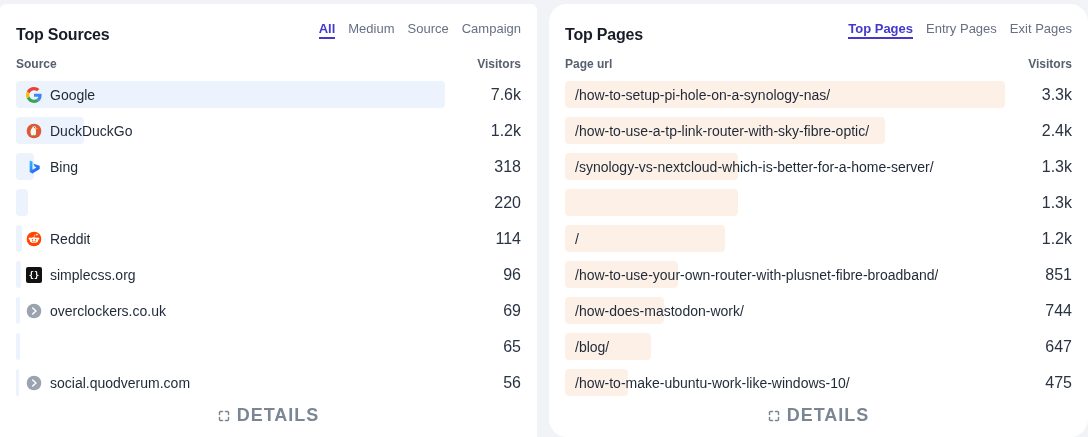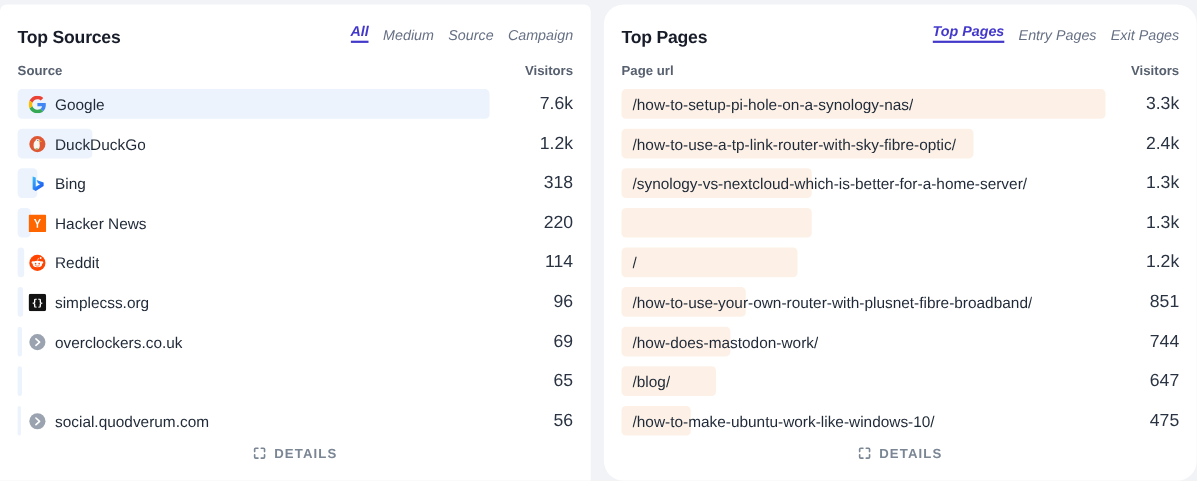--- a/index.html
+++ b/index.html
@@ -20,21 +20,21 @@
   .panel-left  { width: 537px; }
   .panel-right { width: 539px; border-radius: 18px; }
 
   .panel-header {
     display: flex; justify-content: space-between; align-items: center;
     margin-bottom: 15px; height: 24px;
   }
   .panel-title {
     font-size: 16px; font-weight: 700; color: #171c28; letter-spacing: -0.2px; margin-top: 10px;
   }
-  .tabs { display: flex; gap: 13px; align-items: flex-end; font-size: 13px; color: var(--tab-inactive, #667084); font-style: italic; }
+  .tabs { display: flex; gap: 13px; align-items: flex-start; font-size: 13px; color: var(--tab-inactive, #667084); }
   .tab { cursor: pointer; white-space: nowrap; }
   .tab.active {
     color: var(--accent, #4338ca);
     font-weight: 700;
     border-bottom: 2px solid var(--accent, #4338ca);
     padding-bottom: 1px;
   }
 
   .cols {
     display: flex; justify-content: space-between;
@@ -63,21 +63,21 @@
   }
   .row-value {
     position: relative; font-size: 16px; color: #2a3342;
     margin-left: auto; padding-left: 8px; white-space: nowrap;
   }
 
   .details-btn {
     margin-top: 6px;
     display: flex; justify-content: center; align-items: center; gap: 7px;
     color: var(--details, #7b8694);
-    font-size: 12px; font-weight: 700; letter-spacing: 1px;
+    font-size: 18px; font-weight: 700; letter-spacing: 1px;
     cursor: pointer; user-select: none;
   }
   .details-btn svg { display: block; }
 </style>
 </head>
 <body style="--accent: #4338ca; --tab-inactive: #667084; --row-text: #1f2937; --details: #7b8694; background: rgb(241, 243, 246);">
 
 <div class="wrap">
 
   <div class="panel panel-left">
@@ -145,29 +145,20 @@
                 <path fill="url(#binggrad)" d="M5.5 2.2l4.2 1.5v12.4l5.9-3.4-2.9-1.4-1.8-4.5 9.6 3.4v4.9L9.7 21.8l-4.2-2.3z"></path>
               </svg>
           </span>
           <span class="row-label">Bing</span>
         </div>
         <span class="row-value">318</span>
       </div>
 
       <div class="row">
         <div class="bar" style="width: 12.4184px; background: rgb(236, 243, 253);"></div>
-        <div class="row-main">
-          <span class="favicon">
-            <svg width="16" height="16" viewBox="0 0 24 24">
-                <rect width="24" height="24" rx="2" fill="#FF6600"></rect>
-                <path d="M11 13.4L7.2 6h2.3l2.5 5.3L14.6 6h2.2L13 13.4V18h-2z" fill="#fff"></path>
-              </svg>
-          </span>
-          <span class="row-label">Hacker News</span>
-        </div>
         <span class="row-value">220</span>
       </div>
 
       <div class="row">
         <div class="bar" style="width: 6.435px; background: rgb(236, 243, 253);"></div>
         <div class="row-main">
           <span class="favicon">
             <svg width="16" height="16" viewBox="0 0 24 24">
                 <circle cx="12" cy="12" r="11" fill="#FF4500"></circle>
                 <circle cx="16.4" cy="5.4" r="1.3" fill="#fff"></circle>

